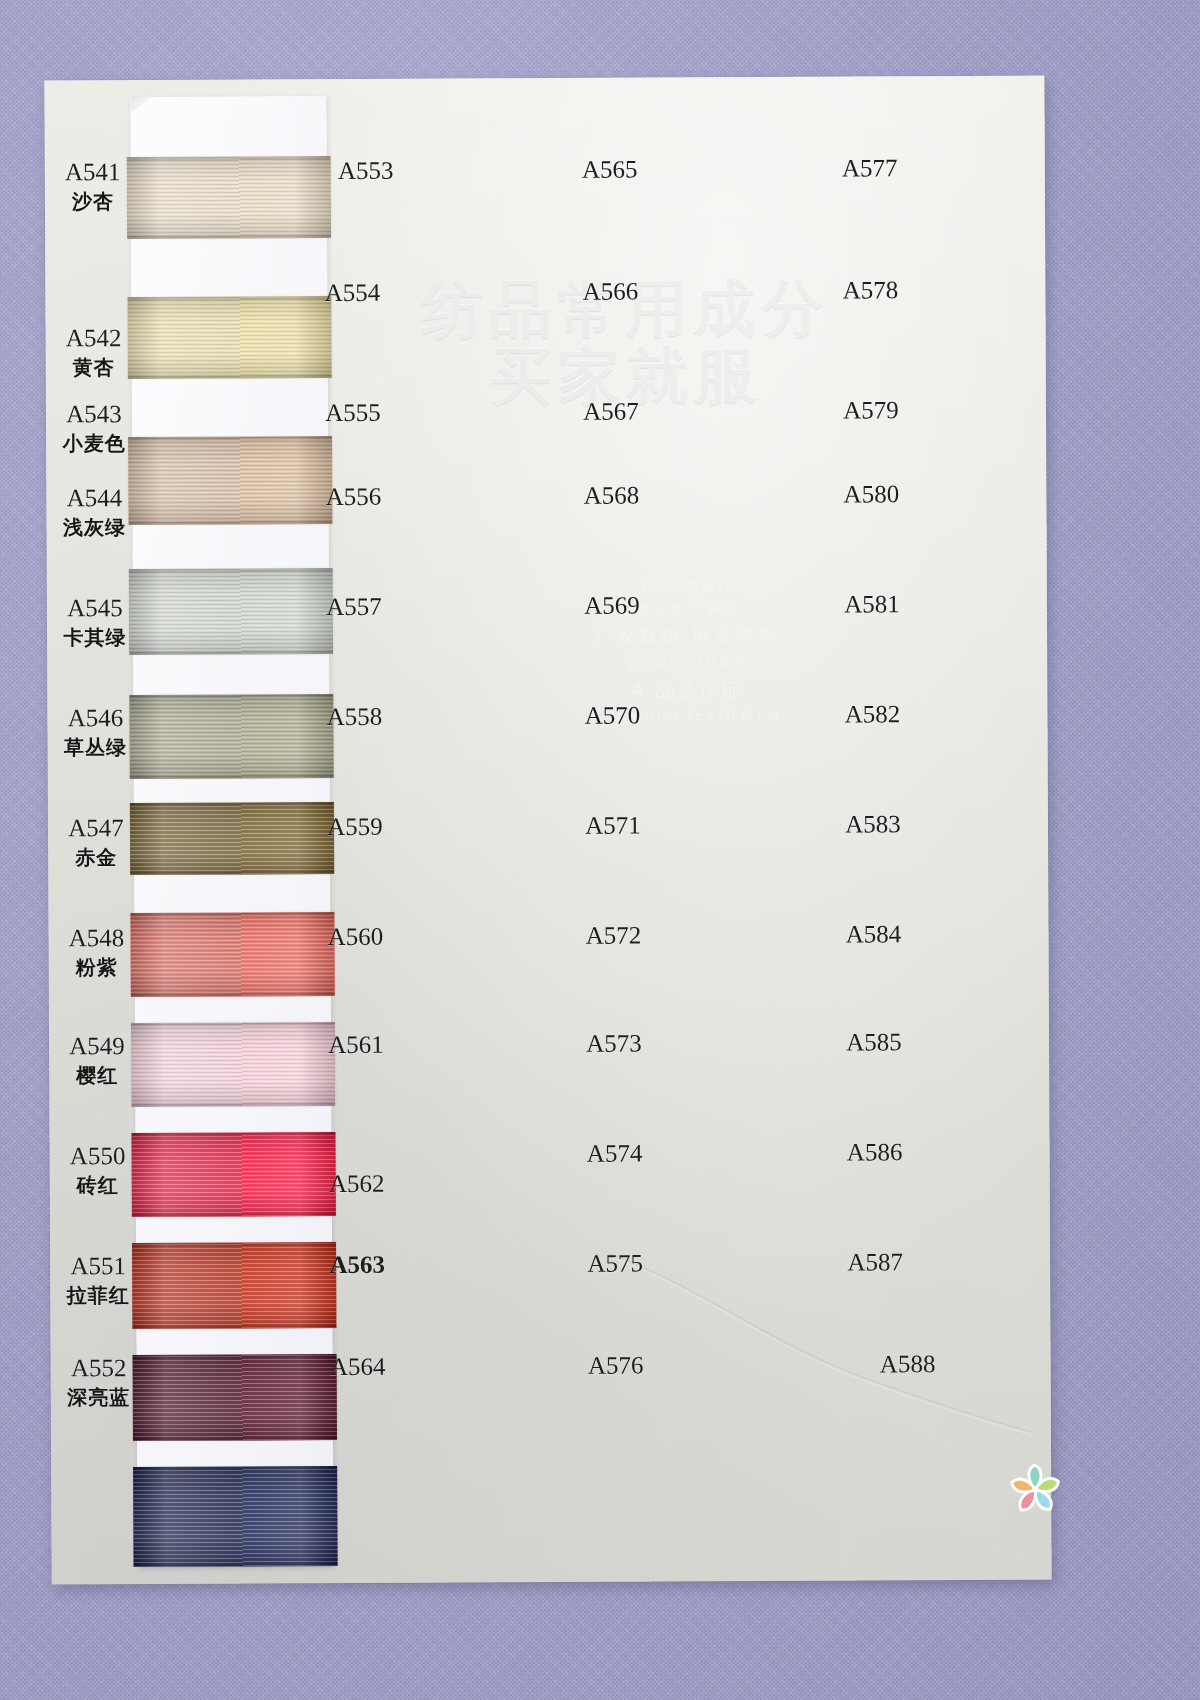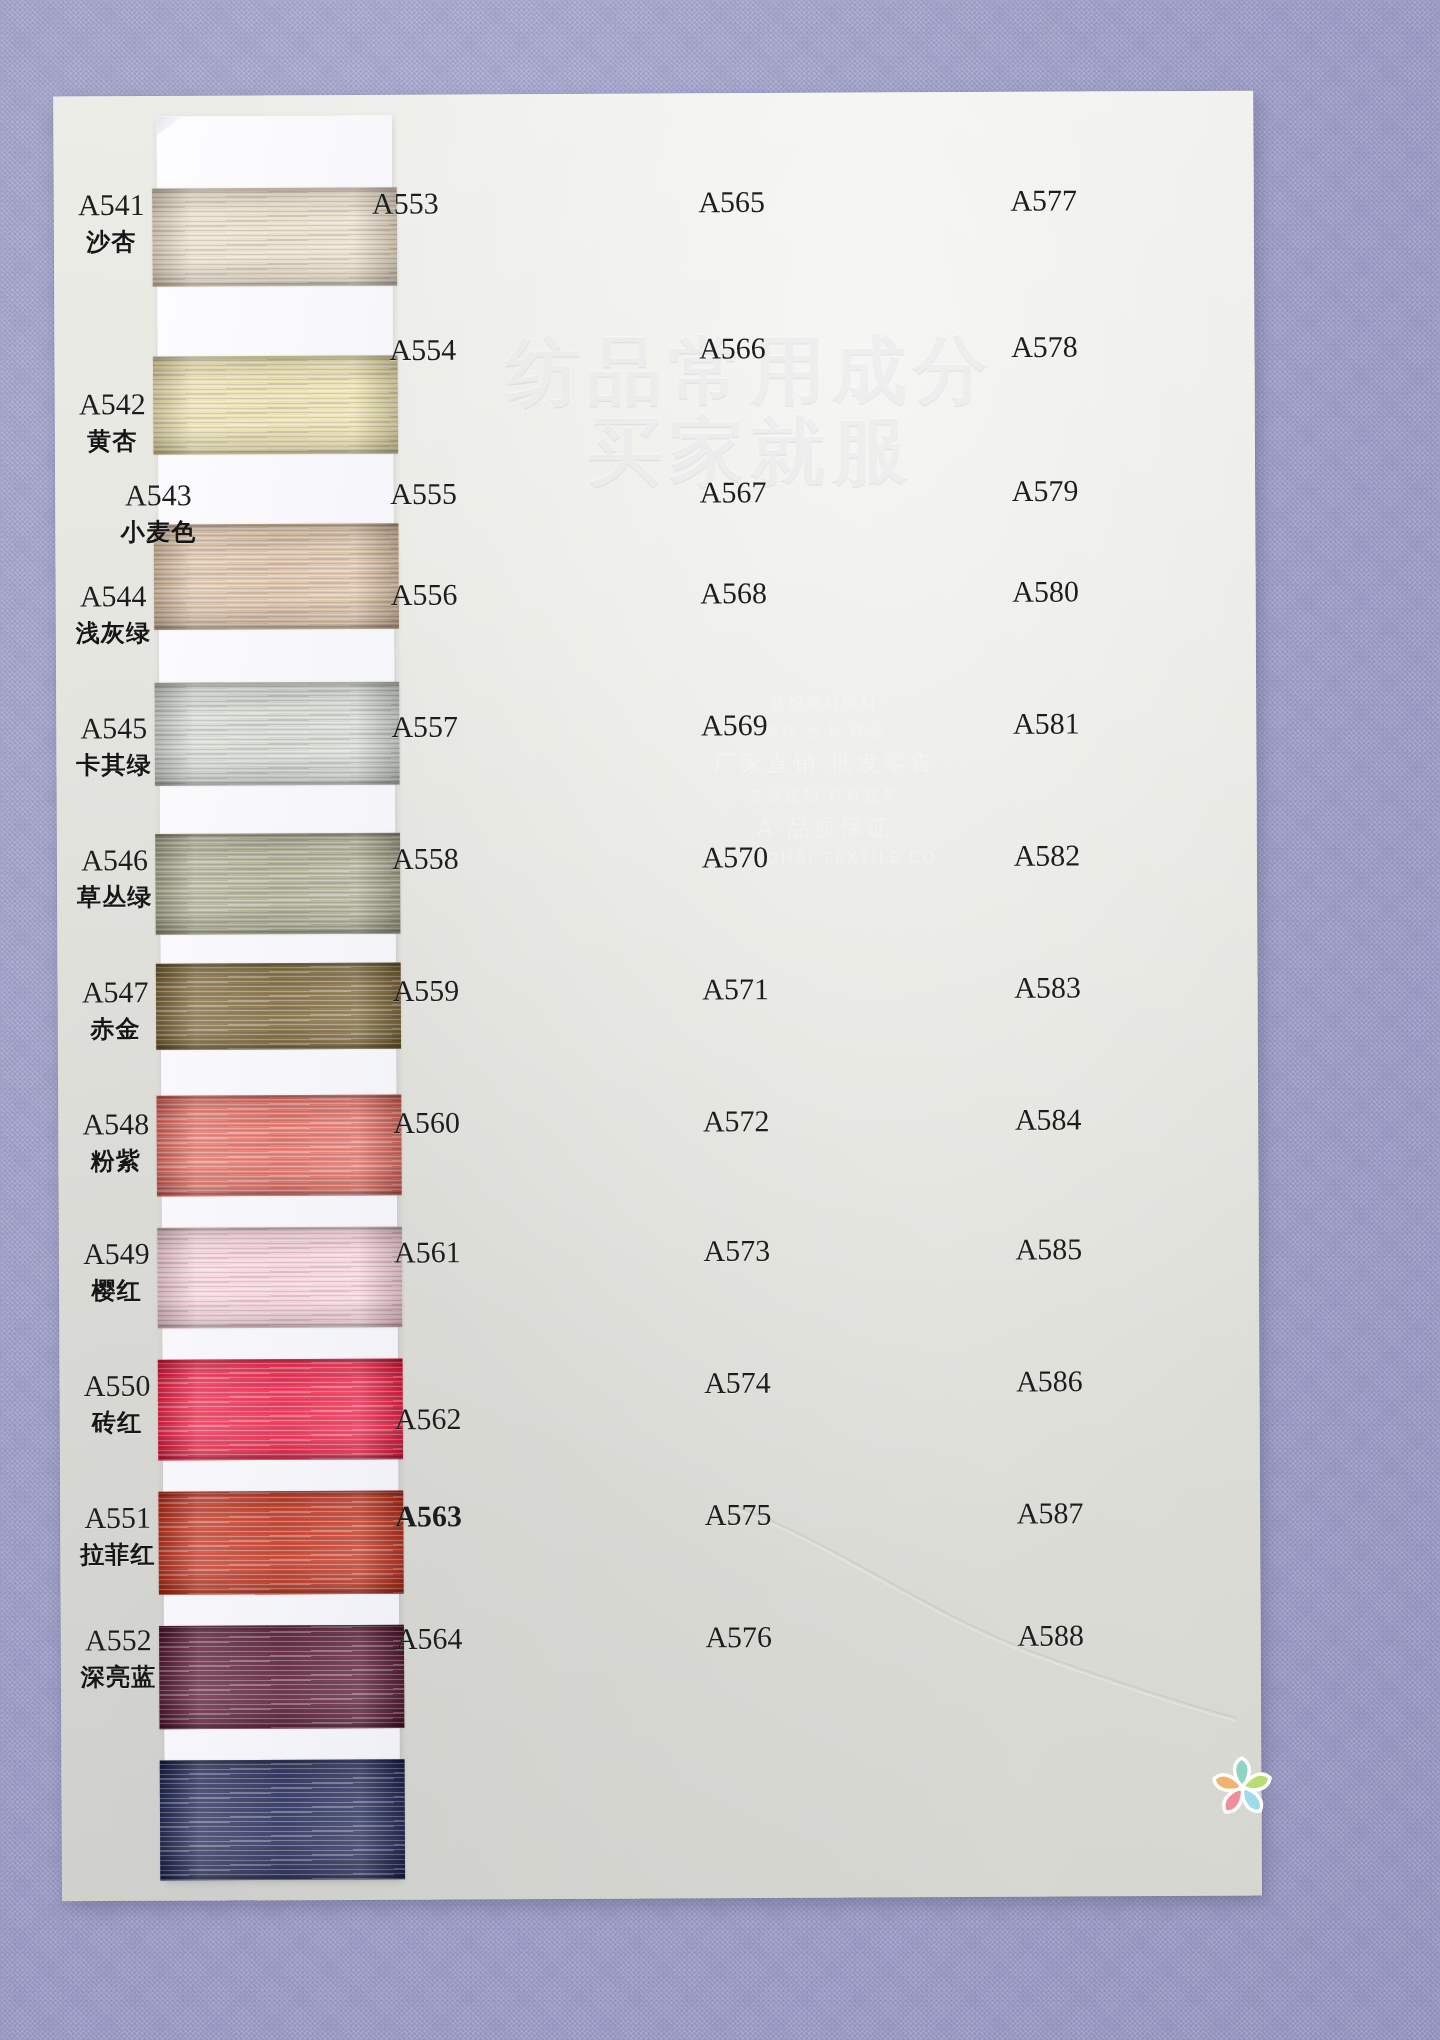--- a/index.html
+++ b/index.html
@@ -263,31 +263,31 @@
           <div class="sheen"></div>
           <div class="edgeT"></div>
           <div class="edgeB"></div>
         </div>
       </div>
   </div>
 
   <div id="labels">
       <div class="code c1" style="top: 78px; left: 10px; width: 76px;"><span>A541</span><span class="cn">沙杏</span></div>
       <div class="code c1" style="top: 200px; left: 10px; width: 76px; margin-top: 44px;"><span>A542</span><span class="cn">黄杏</span></div>
-      <div class="code c1" style="top: 320px; left: 10px; width: 76px; margin-left: 38px;"><span>A543</span><span class="cn">小麦色</span></div>
+      <div class="code c1" style="top: 320px; left: 10px; width: 76px;"><span>A543</span><span class="cn">小麦色</span></div>
       <div class="code c1" style="top: 404px; left: 10px; width: 76px;"><span>A544</span><span class="cn">浅灰绿</span></div>
       <div class="code c1" style="top: 514px; left: 10px; width: 76px;"><span>A545</span><span class="cn">卡其绿</span></div>
       <div class="code c1" style="top: 624px; left: 10px; width: 76px;"><span>A546</span><span class="cn">草丛绿</span></div>
       <div class="code c1" style="top: 734px; left: 10px; width: 76px;"><span>A547</span><span class="cn">赤金</span></div>
       <div class="code c1" style="top: 844px; left: 10px; width: 76px;"><span>A548</span><span class="cn">粉紫</span></div>
       <div class="code c1" style="top: 952px; left: 10px; width: 76px;"><span>A549</span><span class="cn">樱红</span></div>
       <div class="code c1" style="top: 1062px; left: 10px; width: 76px;"><span>A550</span><span class="cn">砖红</span></div>
       <div class="code c1" style="top: 1172px; left: 10px; width: 76px; text-align: center;"><span>A551</span><span class="cn">拉菲红</span></div>
       <div class="code c1" style="top: 1274px; left: 10px; width: 76px;"><span>A552</span><span class="cn">深亮蓝</span></div>
-      <div class="code col2" style="top: 78px; left: 248px; width: 90px;"><span>A553</span></div>
+      <div class="code col2" style="top: 78px; left: 276px; width: 90px;"><span>A553</span></div>
       <div class="code col2" style="top: 200px; left: 262px; width: 90px;"><span>A554</span></div>
       <div class="code col2" style="top: 320px; left: 262px; width: 90px;"><span>A555</span></div>
       <div class="code col2" style="top: 404px; left: 262px; width: 90px;"><span>A556</span></div>
       <div class="code col2" style="top: 514px; left: 262px; width: 90px;"><span>A557</span></div>
       <div class="code col2" style="top: 624px; left: 262px; width: 90px;"><span>A558</span></div>
       <div class="code col2" style="top: 734px; left: 262px; width: 90px;"><span>A559</span></div>
       <div class="code col2" style="top: 844px; left: 262px; width: 90px;"><span>A560</span></div>
       <div class="code col2" style="top: 952px; left: 262px; width: 90px;"><span>A561</span></div>
       <div class="code col2" style="top: 1062px; left: 262px; width: 90px; margin-top: 29px;"><span>A562</span></div>
       <div class="code col2" style="top: 1172px; left: 262px; width: 90px; font-weight: bold;"><span>A563</span></div>
@@ -308,21 +308,21 @@
       <div class="code col4" style="top: 200px; left: 780px; width: 90px; text-align: center;"><span>A578</span></div>
       <div class="code col4" style="top: 320px; left: 780px; width: 90px;"><span>A579</span></div>
       <div class="code col4" style="top: 404px; left: 780px; width: 90px;"><span>A580</span></div>
       <div class="code col4" style="top: 514px; left: 780px; width: 90px;"><span>A581</span></div>
       <div class="code col4" style="top: 624px; left: 780px; width: 90px;"><span>A582</span></div>
       <div class="code col4" style="top: 734px; left: 780px; width: 90px;"><span>A583</span></div>
       <div class="code col4" style="top: 844px; left: 780px; width: 90px;"><span>A584</span></div>
       <div class="code col4" style="top: 952px; left: 780px; width: 90px;"><span>A585</span></div>
       <div class="code col4" style="top: 1062px; left: 780px; width: 90px;"><span>A586</span></div>
       <div class="code col4" style="top: 1172px; left: 780px; width: 90px;"><span>A587</span></div>
-      <div class="code col4" style="top: 1274px; left: 780px; width: 90px;"><span>A588</span></div>
+      <div class="code col4" style="top: 1274px; left: 812px; width: 90px;"><span>A588</span></div>
     </div>
 
   <svg id="logo" viewBox="0 0 100 100">
     <g transform="translate(50,50)">
       <path d="M0,-4 C-5,-26 -17,-34 -30,-30 C-34,-17 -26,-5 -4,0 Z" fill="#8fd3c2" stroke="#ffffff" stroke-width="5" stroke-linejoin="round" transform="rotate(44)"></path>
       <path d="M0,-4 C-5,-26 -17,-34 -30,-30 C-34,-17 -26,-5 -4,0 Z" fill="#b9dd74" stroke="#ffffff" stroke-width="5" stroke-linejoin="round" transform="rotate(116)"></path>
       <path d="M0,-4 C-5,-26 -17,-34 -30,-30 C-34,-17 -26,-5 -4,0 Z" fill="#9ddaea" stroke="#ffffff" stroke-width="5" stroke-linejoin="round" transform="rotate(188)"></path>
       <path d="M0,-4 C-5,-26 -17,-34 -30,-30 C-34,-17 -26,-5 -4,0 Z" fill="#ef8f9c" stroke="#ffffff" stroke-width="5" stroke-linejoin="round" transform="rotate(260)"></path>
       <path d="M0,-4 C-5,-26 -17,-34 -30,-30 C-34,-17 -26,-5 -4,0 Z" fill="#f0b471" stroke="#ffffff" stroke-width="5" stroke-linejoin="round" transform="rotate(332)"></path>
     </g>

